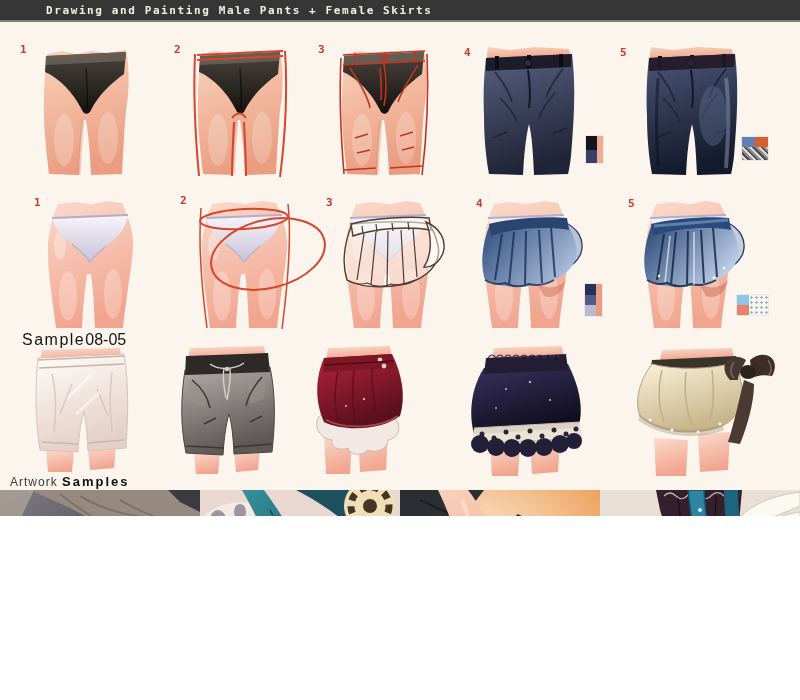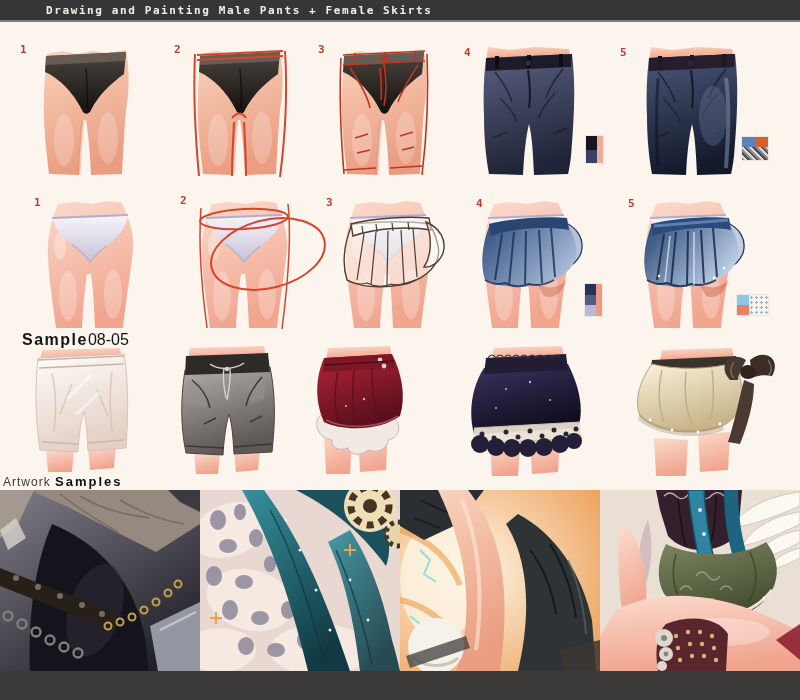--- a/index.html
+++ b/index.html
@@ -1,32 +1,32 @@
 <!DOCTYPE html>
 <html><head>
 <meta charset="utf-8">
 <style>
   *{margin:0;padding:0;box-sizing:border-box}
   html,body{width:800px;height:700px;font-family:"Liberation Sans",sans-serif;background:#fff}
-  #page{position:relative;width:800px;height:700px;background:#fbf5ee;overflow:hidden}
+  #page{position:relative;width:800px;height:516px;background:#fbf5ee;overflow:hidden}
   .titlebar{position:absolute;left:0;top:0;width:800px;height:22px;background:#363636;
     border-bottom:2px solid #7e7e7e;color:#f2efe9;font-family:"DejaVu Sans Mono",monospace;
     font-size:11px;font-weight:bold;letter-spacing:1.6px;line-height:21px;padding-left:46px;white-space:nowrap}
   .cell{position:absolute}
   .cell svg{width:100%;height:100%;display:block;overflow:visible}
   .stepnum{position:absolute;color:#c23a28;font:bold 11px "DejaVu Sans Mono",monospace;z-index:4}
   .swatch{position:absolute;display:flex;z-index:3;box-shadow:0 0 0 1px rgba(0,0,0,0.05)}
   .sw-col{display:flex;flex-direction:column;flex:1}
   .sw-col>div{flex:1}
   .sw-strip{width:6px}
   .noise{background:repeating-linear-gradient(45deg,#8a8a8a 0 2px,#d8d8d8 2px 4px,#4c4c4c 4px 6px)}
   .speckle{background-color:#f7f4ee;background-image:radial-gradient(#9db4c6 1px,transparent 1.2px);background-size:5px 5px}
   .sample-label{position:absolute;left:22px;top:331px;font-size:16px;color:#141414;z-index:4}
-  .sample-label .b{font-weight:bold;letter-spacing:1.5px}
-  .artwork-label{position:absolute;left:3px;top:474px;font-size:12px;color:#3a3a3a;letter-spacing:1px;z-index:4}
+  .sample-label .b{font-weight:normal;letter-spacing:1.5px}
+  .artwork-label{position:absolute;left:10px;top:474px;font-size:12px;color:#3a3a3a;letter-spacing:1px;z-index:4}
   .artwork-label .b{font-weight:bold;letter-spacing:2px;color:#101010;font-size:13px}
   .panel{position:absolute;top:490px;width:200px;height:181px;overflow:hidden}
   .panel svg{width:100%;height:100%;display:block}
   .footer{position:absolute;left:0;top:671px;width:800px;height:29px;background:#3b3a38}
 </style>
 </head>
 <body>
 
 <svg width="0" height="0" style="position:absolute" aria-hidden="true">
   <defs>

